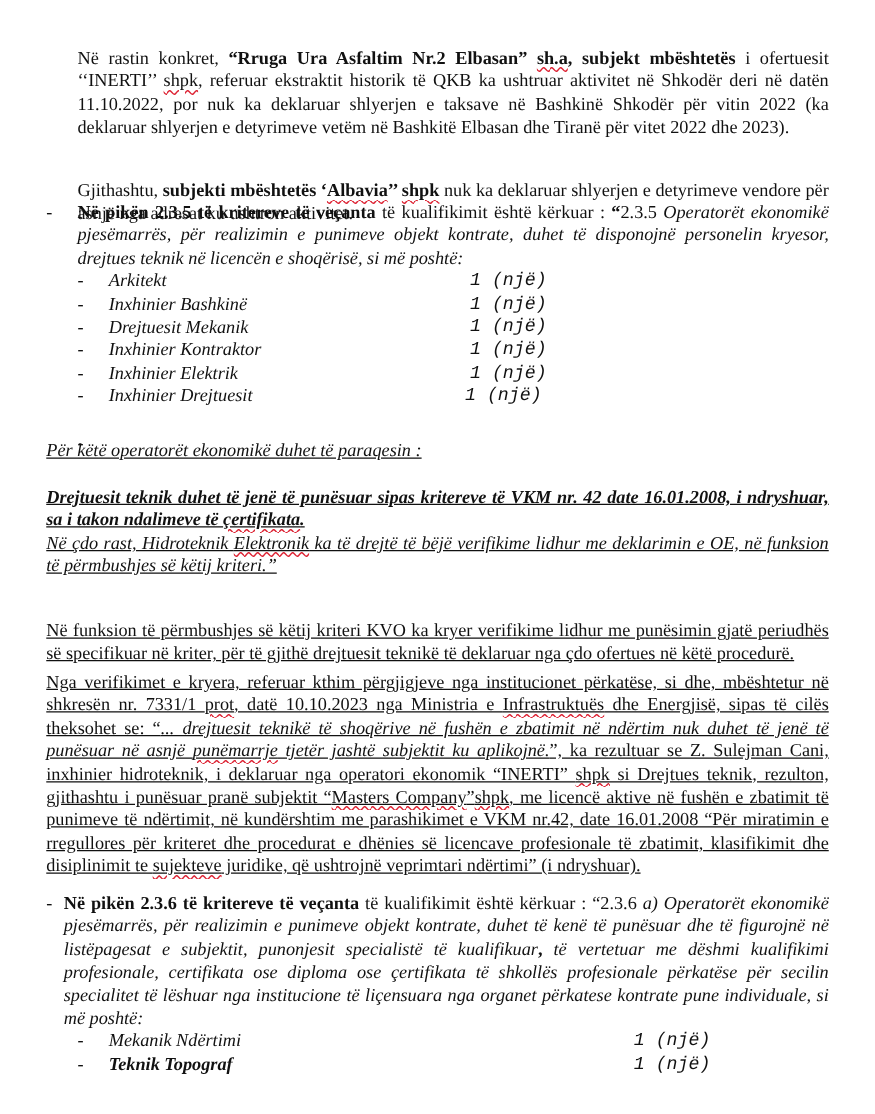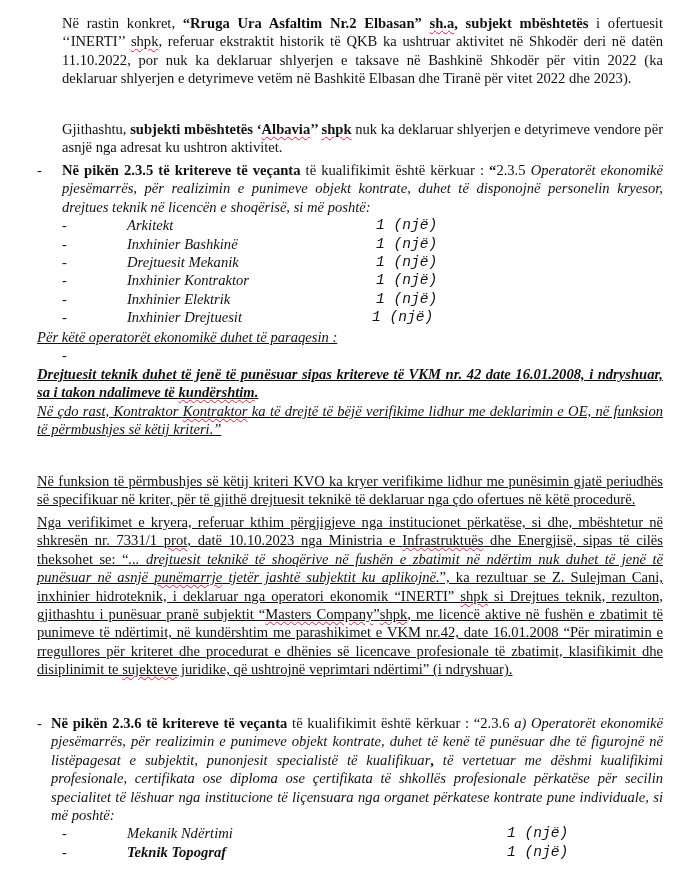--- a/index.html
+++ b/index.html
@@ -2,32 +2,32 @@
 <html><head>
 <meta charset="utf-8">
 <style>
   html, body { margin: 0; padding: 0; background: #ffffff; }
   body {
     width: 700px; height: 891px; overflow: hidden; position: relative;
     font-family: "Liberation Serif", "DejaVu Serif", serif;
     font-size: 14.6px; line-height: 18.4px; color: #111;
   }
   .page { position: absolute; left: 0; top: 0; width: 700px; }
-  .para { position: absolute; left: 62px; width: 601px; text-align: justify; }
+  .para { position: absolute; left: 62px; width: 601px; text-align: justify; margin-top: 24px; }
   .para.wide { left: 37px; width: 626px; text-decoration: underline; }
   .bullet-block { position: absolute; left: 37px; width: 626px; }
   .dash { position: absolute; left: 0; top: 0; }
   .bullet-text { margin-left: 25px; text-align: justify; }
   .b { font-weight: bold; }
   .i { font-style: italic; }
   .bi { font-weight: bold; font-style: italic; }
   .sq { text-decoration: underline wavy #d23; text-decoration-thickness: 1px; text-underline-offset: 2px; }
   .row { position: relative; height: 18.4px; font-style: italic; }
   .row .d { position: absolute; left: 0; }
-  .row .name { position: absolute; left: 25px; margin-left: 40px; }
+  .row .name { position: absolute; left: 25px; }
   .row .qty { position: absolute; font-family: Liberation Mono, monospace; }
 </style>
 </head>
 <body>
 
 <div class="page">
 
   <div class="para" style="top:14px;">
     <span>Në rastin konkret, </span><span class="b">“Rruga Ura Asfaltim Nr.2 Elbasan” </span><span class="b sq">sh.a</span><span class="b">, subjekt mbështetës</span><span> i ofertuesit ‘‘INERTI’’ </span><span class="sq">shpk</span><span>, referuar ekstraktit historik të QKB ka ushtruar aktivitet në Shkodër deri në datën 11.10.2022, por nuk ka deklaruar shlyerjen e taksave në Bashkinë Shkodër për vitin 2022 (ka deklaruar shlyerjen e detyrimeve vetëm në Bashkitë Elbasan dhe Tiranë për vitet 2022 dhe 2023).</span>
   </div>
@@ -72,24 +72,24 @@
           <span class="qty" style="left:310px;">1 (një)</span>
         </div>
     </div>
   </div>
 
   <div class="para wide i" style="top:328px;">Për këtë operatorët ekonomikë duhet të paraqesin :</div>
   <div class="row" style="position:absolute; top:346px; left:62px; width:600px;">
     <span class="d">-</span>
   </div>
   <div class="para wide bi" style="top:365px;">
-    <span>Drejtuesit teknik duhet të jenë të punësuar sipas kritereve të VKM nr. 42 date 16.01.2008, i ndryshuar, sa i takon ndalimeve të </span><span class="sq">kundërshtim</span><span>.</span>
+    <span>Drejtuesit teknik duhet të jenë të punësuar sipas kritereve të VKM nr. 42 date 16.01.2008, i ndryshuar, sa i takon ndalimeve të </span><span class="sq">çertifikata</span><span>.</span>
   </div>
   <div class="para wide i" style="top:402px;">
-    <span>Në çdo rast, Kontraktor </span><span class="sq">Kontraktor</span><span> ka të drejtë të bëjë verifikime lidhur me deklarimin e OE, në funksion të përmbushjes së këtij kriteri.”</span>
+    <span>Në çdo rast, Hidroteknik </span><span class="sq">Elektronik</span><span> ka të drejtë të bëjë verifikime lidhur me deklarimin e OE, në funksion të përmbushjes së këtij kriteri.”</span>
   </div>
 
   <div class="para wide" style="top:472px;">Në funksion të përmbushjes së këtij kriteri KVO ka kryer verifikime lidhur me punësimin gjatë periudhës së specifikuar në kriter, për të gjithë drejtuesit teknikë të deklaruar nga çdo ofertues në këtë procedurë.</div>
   <div class="para wide" style="top:513px;">
     <span>Nga verifikimet e kryera, referuar kthim përgjigjeve nga institucionet përkatëse, si dhe, mbështetur në shkresën nr. 7331/1 </span><span class="sq">prot</span><span>, datë 10.10.2023 nga Ministria e </span><span class="sq">Infrastruktuës</span><span> dhe Energjisë, sipas të cilës theksohet se: “</span><span class="i">... drejtuesit teknikë të shoqërive në fushën e zbatimit në ndërtim nuk duhet të jenë të punësuar në asnjë </span><span class="i sq">punëmarrje</span><span class="i"> tjetër jashtë subjektit ku aplikojnë.</span><span>”, ka rezultuar se Z. Sulejman Cani, inxhinier hidroteknik, i deklaruar nga  operatori ekonomik “INERTI” </span><span class="sq">shpk</span><span> si Drejtues teknik, rezulton, gjithashtu i punësuar pranë subjektit “</span><span class="sq">Masters Company</span><span>”</span><span class="sq">shpk</span><span>, me licencë aktive në fushën e zbatimit të punimeve të ndërtimit, në kundërshtim me parashikimet e VKM nr.42, date 16.01.2008 “Për miratimin e rregullores për kriteret dhe procedurat e dhënies së licencave profesionale të zbatimit, klasifikimit dhe disiplinimit te </span><span class="sq">sujekteve</span><span> juridike, që ushtrojnë veprimtari ndërtimi” (i ndryshuar).</span>
   </div>
 
   <div class="bullet-block" style="top:714px;">
     <span class="dash">-</span>
     <div class="bullet-text" style="margin-left:14px;">

